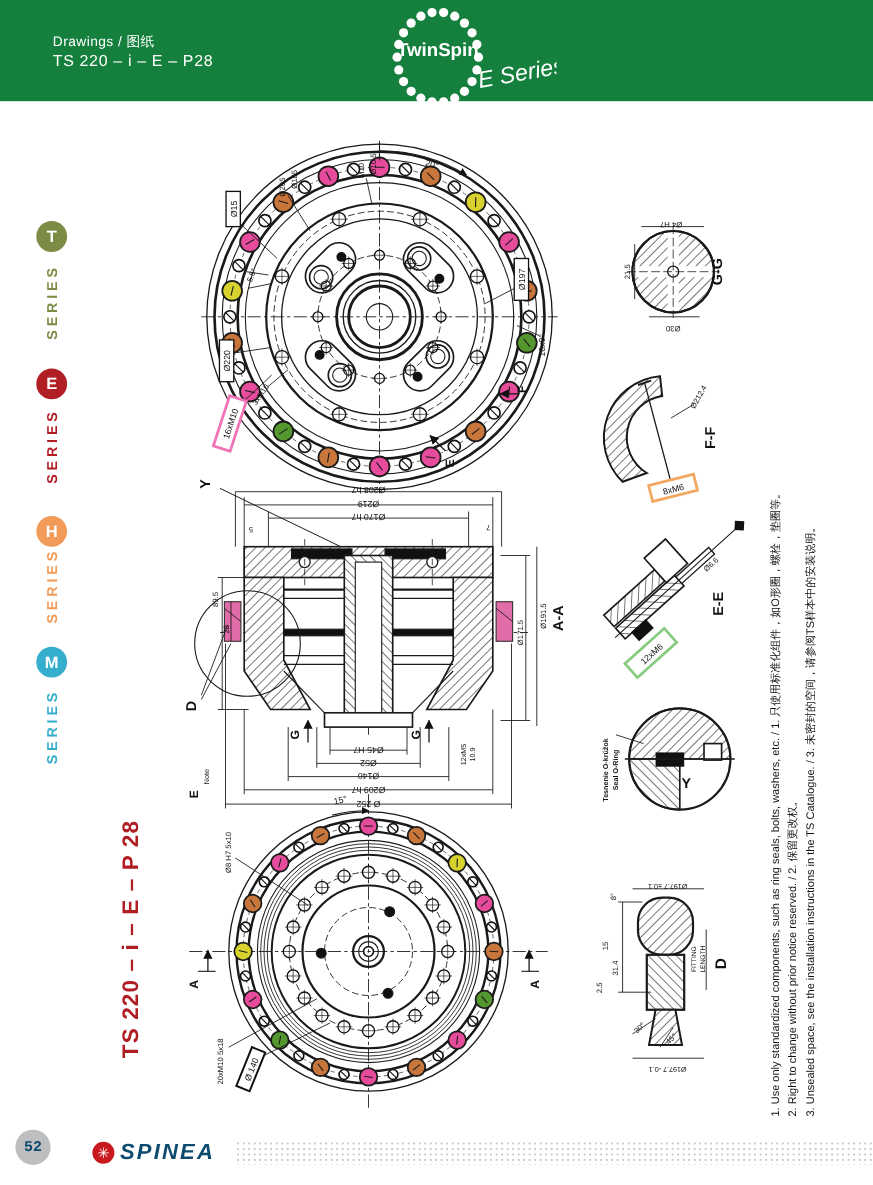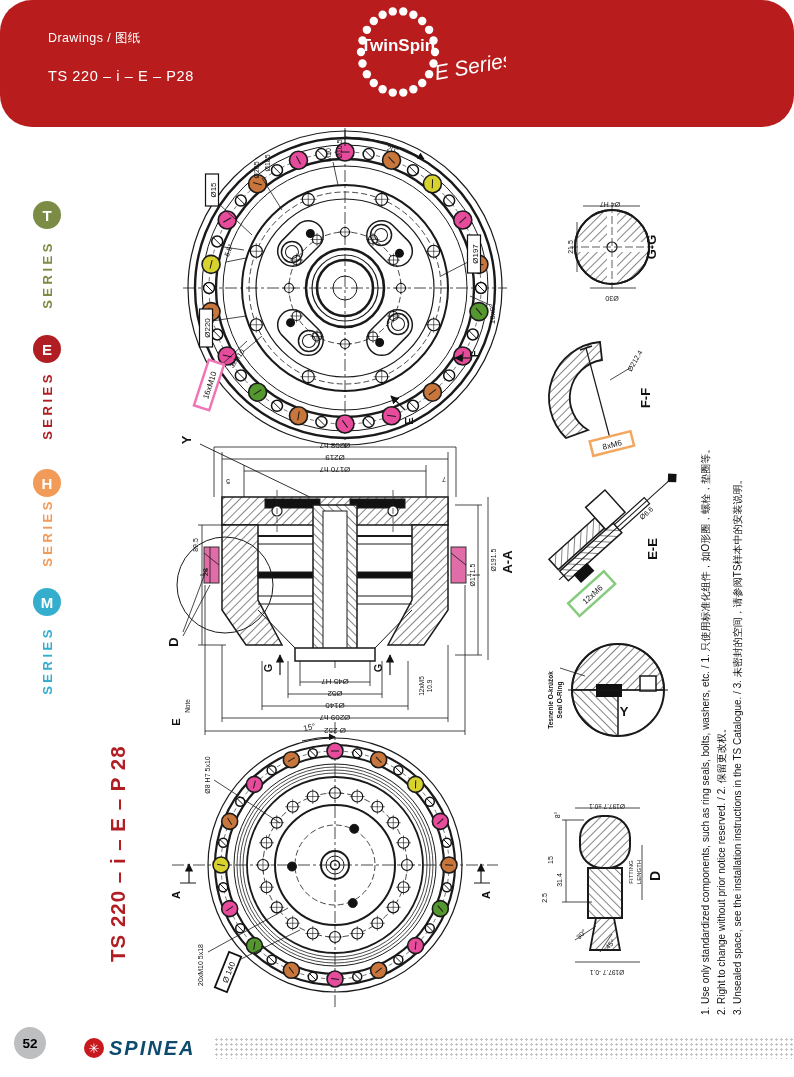--- a/index.html
+++ b/index.html
@@ -1,34 +1,34 @@
 <!DOCTYPE html>
 <html><head>
 <meta charset="utf-8">
 <style>
   html,body{margin:0;padding:0;background:#fff;}
   #page{position:relative;width:794px;height:1077px;background:#fff;overflow:hidden;
         font-family:"Liberation Sans",sans-serif;}
   
-  #header{position:absolute;left:0;top:0;width:794px;height:127px;background:#b91c1c;border-radius:32px;}
+  #header{position:absolute;left:0;top:0;width:794px;height:92px;background:#15803d;}
   .hline1{position:absolute;left:48px;top:30px;color:#fff;font-size:12.5px;letter-spacing:.4px;}
-  .hline2{position:absolute;left:48px;top:68px;color:#fff;font-size:14.5px;letter-spacing:.6px;}
+  .hline2{position:absolute;left:48px;top:48px;color:#fff;font-size:14.5px;letter-spacing:.6px;}
   #logo{position:absolute;left:336px;top:2px;}
   
   .scircle{position:absolute;width:28px;height:28px;border-radius:50%;color:#fff;
            font-weight:bold;font-size:15px;display:flex;align-items:center;justify-content:center;}
   .svert{position:absolute;width:80px;text-align:center;font-weight:bold;font-size:13px;
          letter-spacing:3.5px;transform:rotate(-90deg);}
   
   .note{position:absolute;bottom:62px;white-space:nowrap;font-size:10px;color:#111;
         transform-origin:0 100%;transform:rotate(-90deg);line-height:13px;}
   
   #pagenum{position:absolute;left:14px;top:1027px;width:32px;height:32px;border-radius:50%;
-           background:#BDBEC0;color:#000000;font-size:13.5px;font-weight:bold;
-           display:flex;align-items:center;justify-content:center;}
+           background:#BDBEC0;color:#0c4a6e;font-size:13.5px;font-weight:bold;
+           display:flex;align-items:center;justify-content:center;font-family:Liberation Mono, monospace;}
   #brand{position:absolute;left:84px;top:1036px;height:24px;display:flex;align-items:center;gap:5px;}
   #brandicon{width:20px;height:20px;border-radius:50%;background:#C8191E;color:#fff;font-size:13px;
              display:flex;align-items:center;justify-content:center;}
   #brandname{font-size:20px;font-weight:900;color:#0c4a6e;letter-spacing:2px;font-style:italic;}
   #dotstrip{position:absolute;left:214px;top:1037px;right:0;height:22px;
             background-image:radial-gradient(circle,#c6c6c6 1.1px,transparent 1.3px);
             background-size:5px 5px;}
   svg text{font-family:"Liberation Sans",sans-serif;}
   .dl{font-size:8px;fill:#111;text-anchor:middle;}
   .d7{font-size:7px;fill:#111;text-anchor:middle;}

